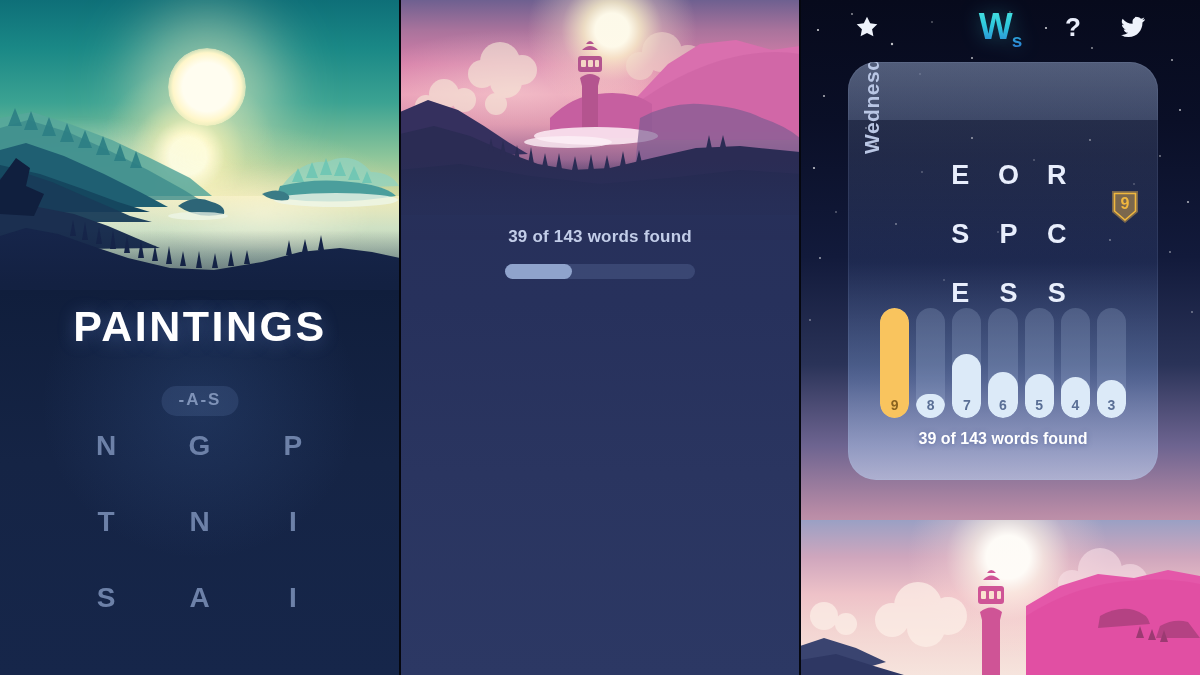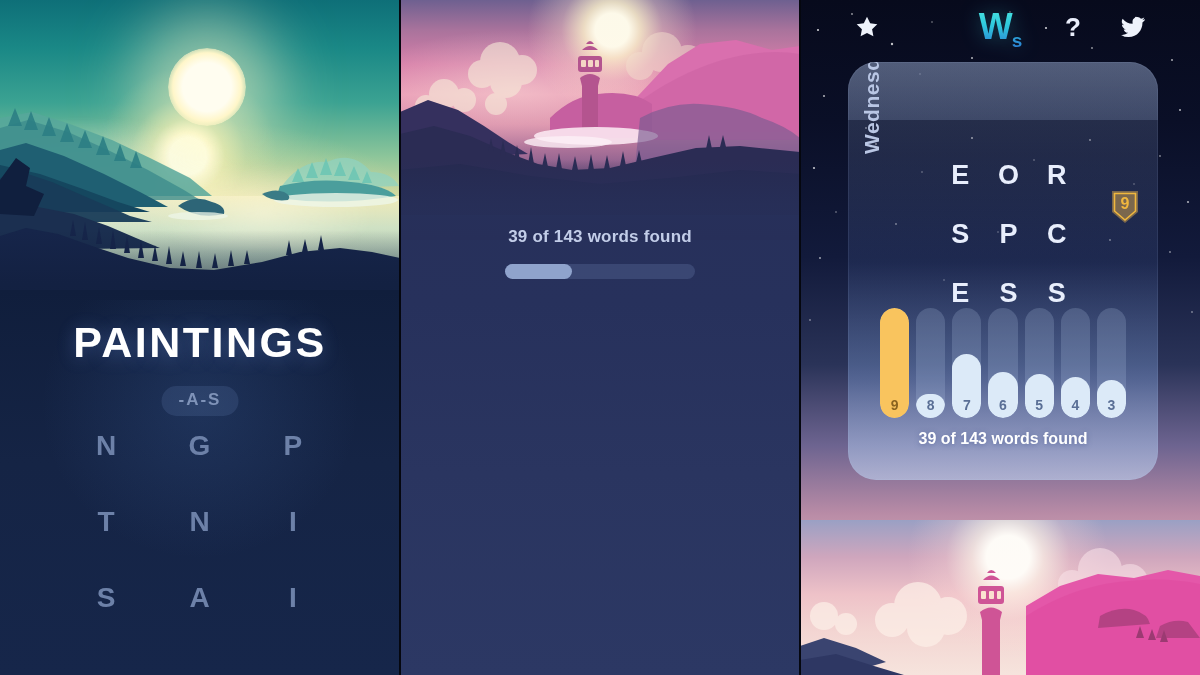--- a/index.html
+++ b/index.html
@@ -41,21 +41,21 @@
   .p1-fade{
     position:absolute; left:0; top:230px; width:400px; height:110px;
     background:linear-gradient(180deg,rgba(18,32,62,0) 0%, rgba(17,30,60,.55) 45%, #111f3d 100%);
   }
   .p1-body{ position:absolute; left:0; top:290px; width:400px; height:385px;
     background:linear-gradient(180deg,#101e3c 0%,#152445 45%,#16264a 100%); }
   .p1-glow{ position:absolute; left:40px; top:300px; width:320px; height:260px;
     background:radial-gradient(ellipse at 50% 40%, rgba(70,110,175,.22) 0%, rgba(70,110,175,0) 70%); }
 
   .title{
-    position:absolute; left:0; top:318px; width:400px; text-align:center;
+    position:absolute; left:0; top:302px; width:400px; text-align:center;
     font-size:43px; font-weight:700; letter-spacing:2.5px; color:#ffffff;
     text-shadow:0 2px 18px rgba(130,170,255,.3);
   }
   .pill{
     position:absolute; left:50%; top:386px; transform:translateX(-50%);
     padding:4px 17px 6px; border-radius:16px; background:rgba(96,124,175,.22);
     font-size:17px; font-weight:700; letter-spacing:2px; color:#7f93b8;
   }
   .p1-grid{ position:absolute; left:60px; top:430px; width:280px;
     display:grid; grid-template-columns:repeat(3,1fr); row-gap:44px; }

